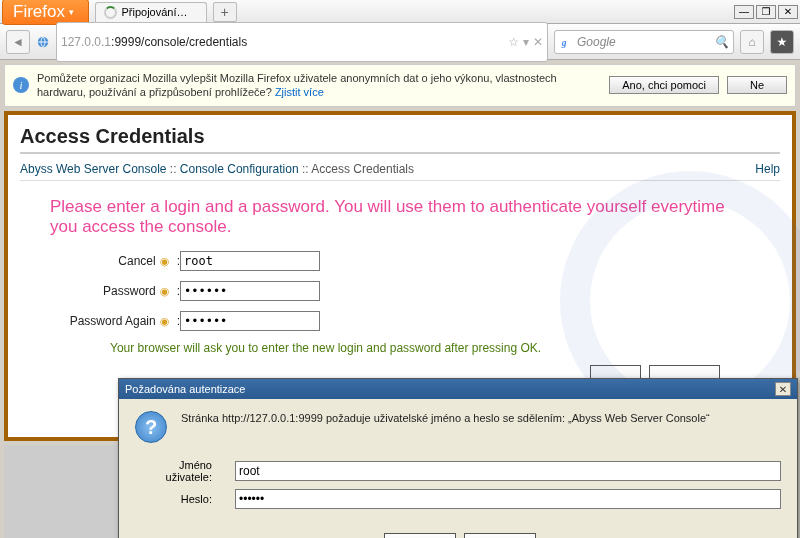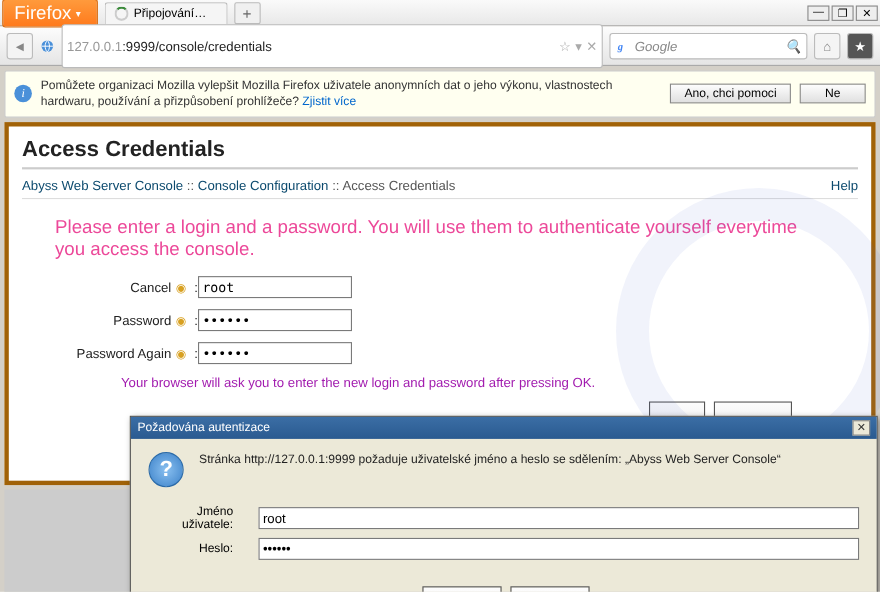--- a/index.html
+++ b/index.html
@@ -28,21 +28,21 @@
 .page{background:#fff;margin:4px;border:4px solid #a16207;padding:10px 12px;font-family:"Trebuchet MS",sans-serif}
 .page h1{font-size:20px;font-weight:bold;color:#222;border-bottom:2px solid #ccc;padding-bottom:4px;margin-bottom:4px}
 .crumbs{font-size:12px;color:#555;padding:4px 0;border-bottom:1px solid #ddd;display:flex;justify-content:space-between}
 .crumbs a{color:#0c4a6e;text-decoration:none}
 .formarea{padding:16px 30px;position:relative}
 .instr{text-align:left;font-size:17px;color:#ec4899;margin-bottom:14px}
 .row{display:flex;align-items:center;margin-bottom:10px}
 .rowlbl{width:130px;text-align:right;font-size:12px;color:#222}
 .qm{color:#d8a020;font-size:11px;margin:0 4px}
 .tin{width:140px;border:1px solid #7a7a7a;padding:2px 3px;font-size:12px;font-family:monospace}
-.note{font-size:12px;color:#a21caf;margin:8px 0 10px 60px}
+.note{font-size:12px;color:#4d7c0f;margin:8px 0 10px 60px}
 .btnrow{text-align:right;padding-right:30px}
 .pbtn{background:linear-gradient(#fdfdfd,#e0e0e0);border:1px solid #555;padding:15px 16px;font-size:12px;margin-left:4px}
 .swirl{position:absolute;right:-40px;top:-10px;width:260px;height:260px;border:30px solid rgba(80,100,200,0.08);border-radius:50%;pointer-events:none}
 .grayfoot{background:#ccc;height:100px;margin:0 4px}
 .dialog{position:absolute;left:118px;top:378px;width:680px;background:#ece9d8;border:1px solid #555;box-shadow:2px 2px 6px rgba(0,0,0,0.4)}
 .dtitle{background:linear-gradient(#3b6ea5,#2a5a90);color:#fff;font-size:11px;font-weight:normal;padding:3px 6px;display:flex;justify-content:space-between;align-items:center}
 .dclose{background:#ece9d8;color:#333;width:16px;height:14px;display:flex;align-items:center;justify-content:center;border:1px solid #888;font-size:10px}
 .dbody{padding:12px 16px;display:flex;gap:14px}
 .dqicon{width:32px;height:32px;border-radius:50%;background:radial-gradient(#8ac0f0,#3a80c8);color:#fff;display:flex;align-items:center;justify-content:center;font-size:20px;font-weight:bold;flex-shrink:0;border:1px solid #2a6aa8}
 .dmsg{font-size:11px;color:#222;line-height:1.4}

